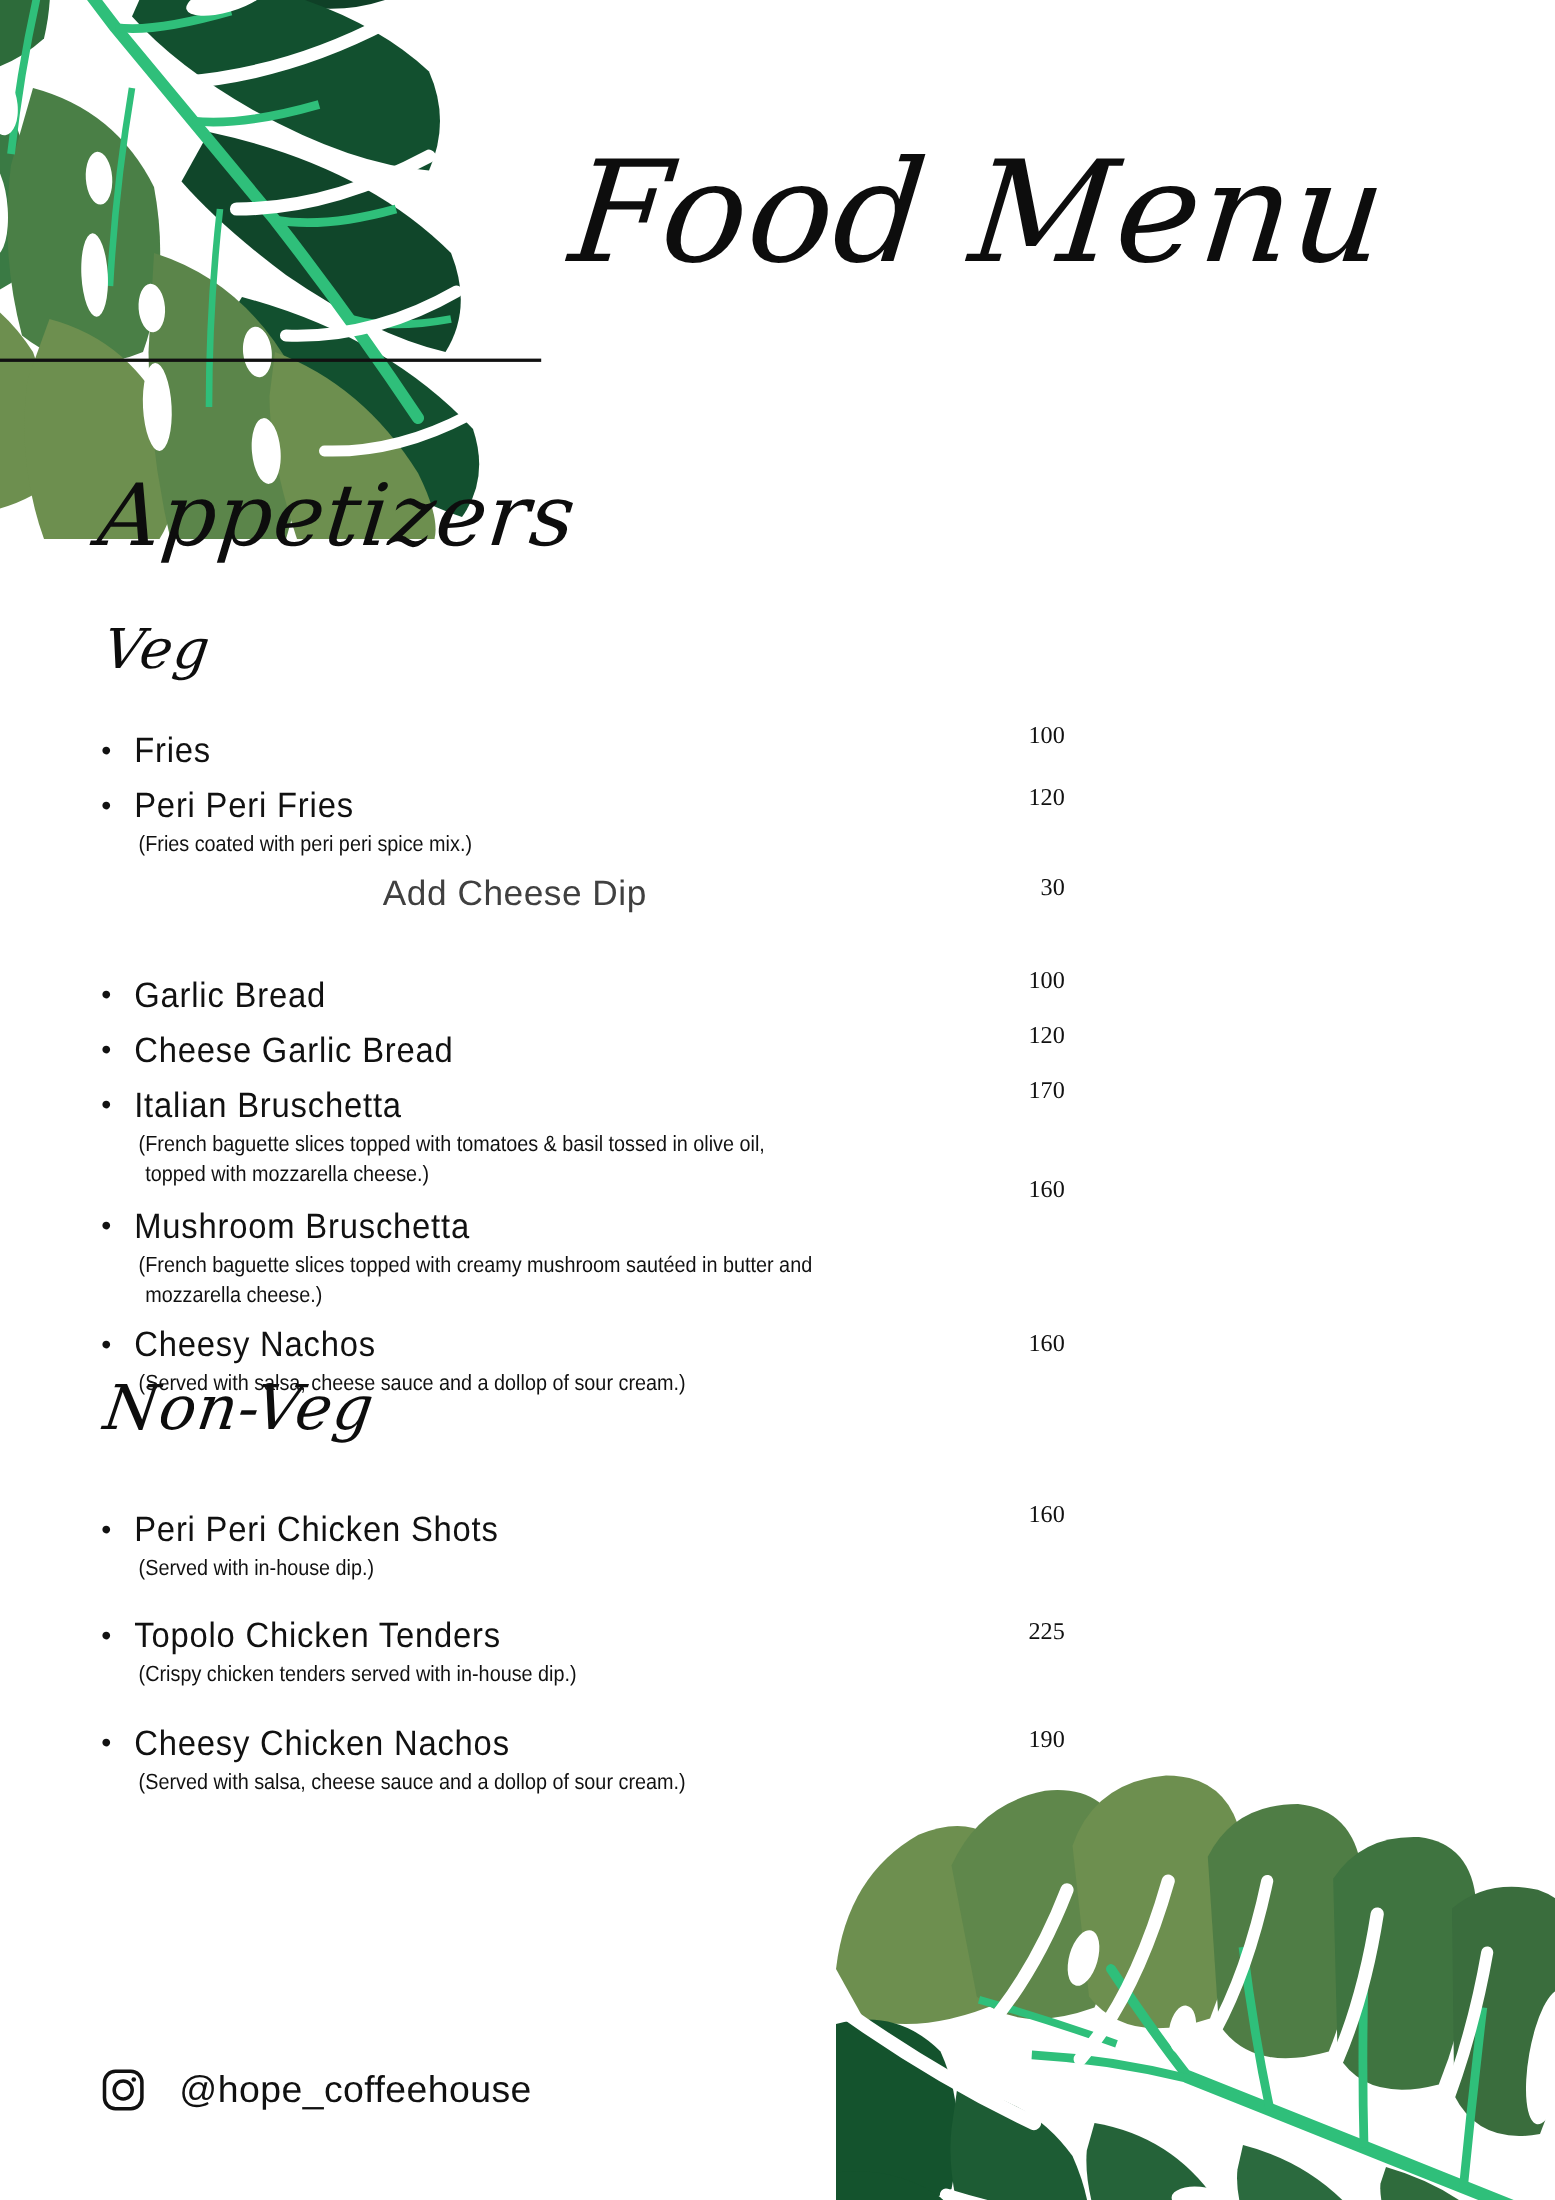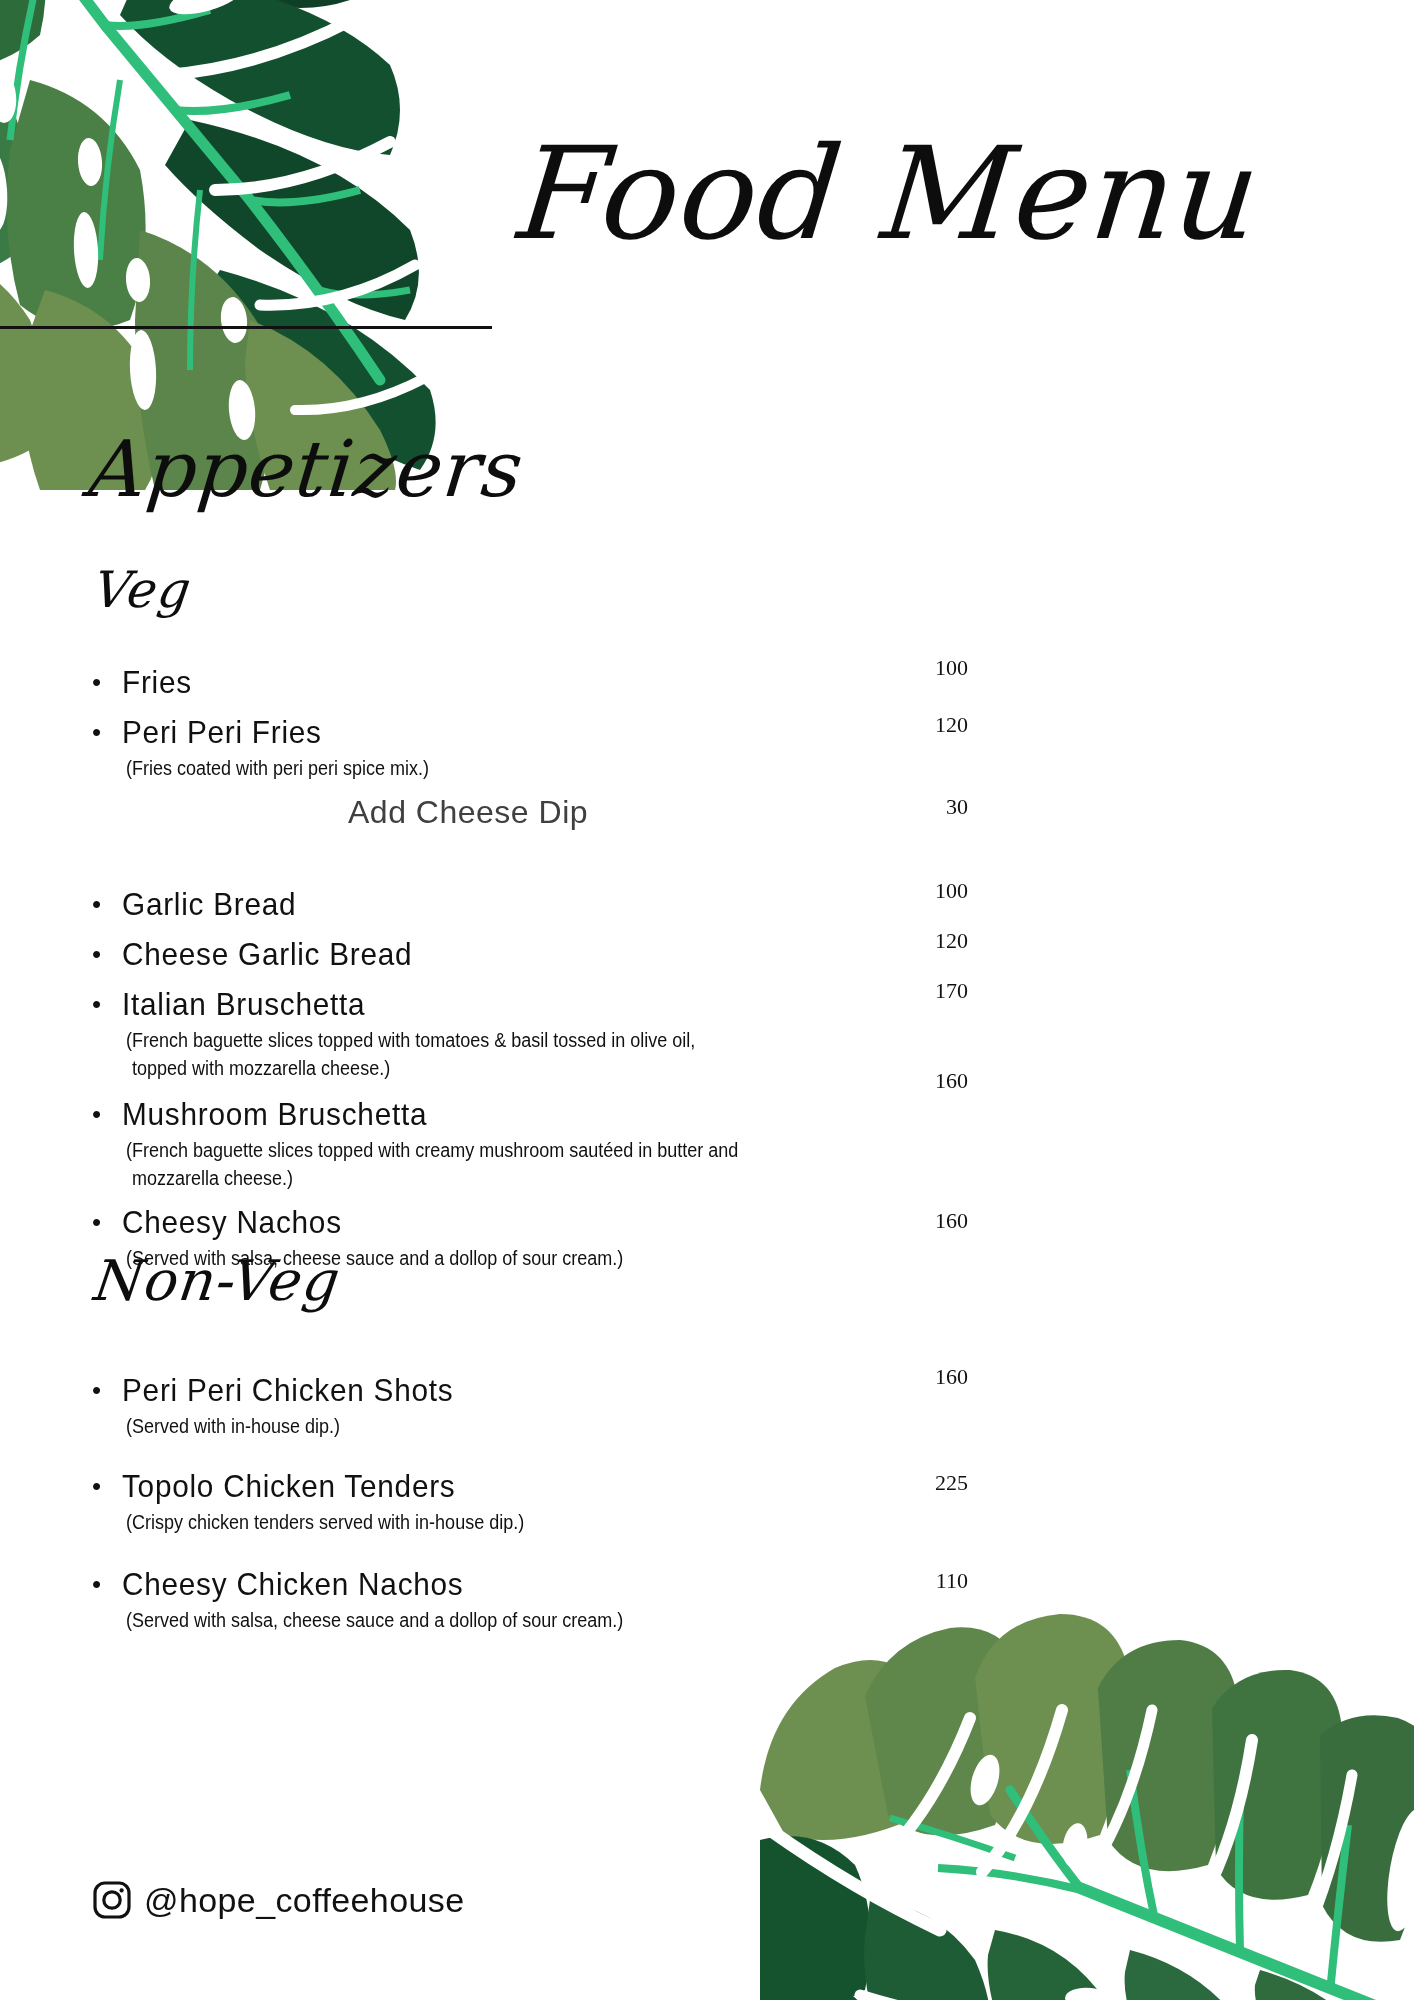--- a/index.html
+++ b/index.html
@@ -180,21 +180,21 @@
     color: #404040;
   }
 
   
   .footer {
     position: absolute;
     left: 92px;
     top: 1880px;
     display: flex;
     align-items: center;
-    gap: 12px;
+    gap: 31px;
   }
   .ig-icon { width: 40px; height: 40px; display: block; }
   .ig-handle {
     font-family: "Liberation Sans", sans-serif;
     font-size: 34px;
     line-height: 40px;
     color: #111111;
     letter-spacing: 0.4px;
   }
 </style>
@@ -330,21 +330,21 @@
         <div class="item-desc">(Served with in-house dip.)</div>
       </div>
       <div class="price" style="left: 760px; top: 104px;">225</div>
       <div class="menu-row" style="margin-top: 24px;">
         <div class="row-line">
           <span class="bullet">•</span>
           <span class="item-name">Topolo Chicken Tenders</span>
         </div>
         <div class="item-desc">(Crispy chicken tenders served with in-house dip.)</div>
       </div>
-      <div class="price" style="left: 760px; top: 202px;">110</div>
+      <div class="price" style="left: 760px; top: 202px;">190</div>
       <div class="menu-row" style="margin-top: 26px;">
         <div class="row-line">
           <span class="bullet">•</span>
           <span class="item-name">Cheesy Chicken Nachos</span>
         </div>
         <div class="item-desc">(Served with salsa, cheese sauce and a dollop of sour cream.)</div>
       </div>
     </div>
 
   <svg class="leaf-bottom" viewBox="0 0 700 440" xmlns="http://www.w3.org/2000/svg">

